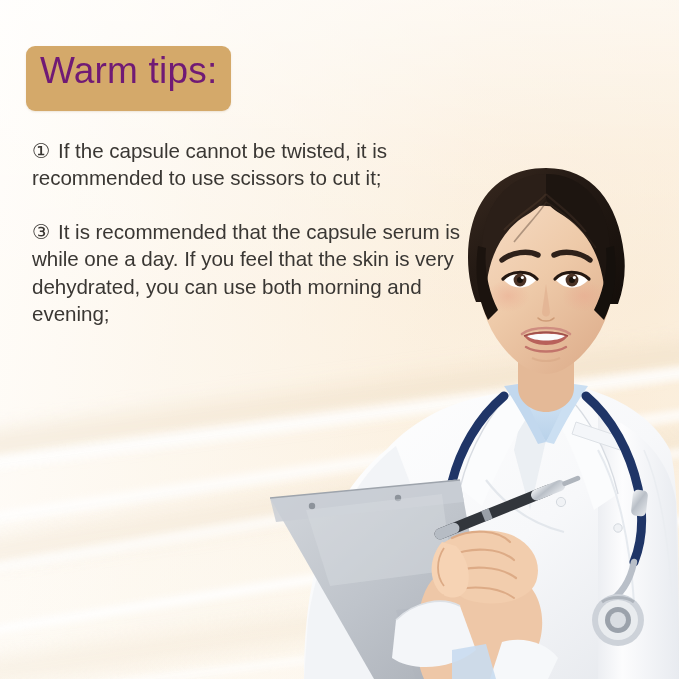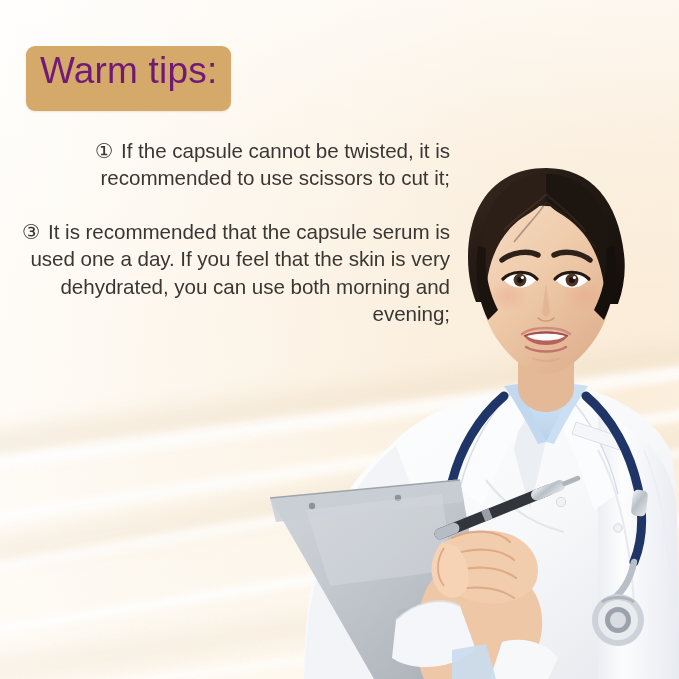--- a/index.html
+++ b/index.html
@@ -97,24 +97,23 @@
     line-height: 1.12;
     letter-spacing: 0.2px;
     font-weight: 400;
     white-space: nowrap;
     box-shadow: 0 1px 2px rgba(150,115,60,0.16);
   }
 
   
   .tips-body {
     position: absolute;
-    left: 18px;
+    left: 32px;
     top: 137px;
     width: 432px;
-    text-align: right;
   }
   .tip {
     color: #3a3733;
     font-size: 20.6px;
     line-height: 1.33;
     letter-spacing: -0.05px;
     margin: 0 0 26px 0;
     text-shadow: 0 0 1px rgba(255,255,255,0.25);
   }
   .tip:last-child { margin-bottom: 0; }
@@ -401,17 +400,17 @@
 
   <div class="tips-badge">Warm tips:</div>
 
   <div class="tips-body">
     <p class="tip">
       <span class="marker">①</span>
       <span>If the capsule cannot be twisted, it is recommended to use scissors to cut it;</span>
     </p>
     <p class="tip">
       <span class="marker">③</span>
-      <span>It is recommended that the capsule serum is used one a day. If you feel that the skin is very dehydrated, you can use both morning and evening;</span>
+      <span>It is recommended that the capsule serum is while one a day. If you feel that the skin is very dehydrated, you can use both morning and evening;</span>
     </p>
   </div>
 
 </div>
 
 </body></html>

